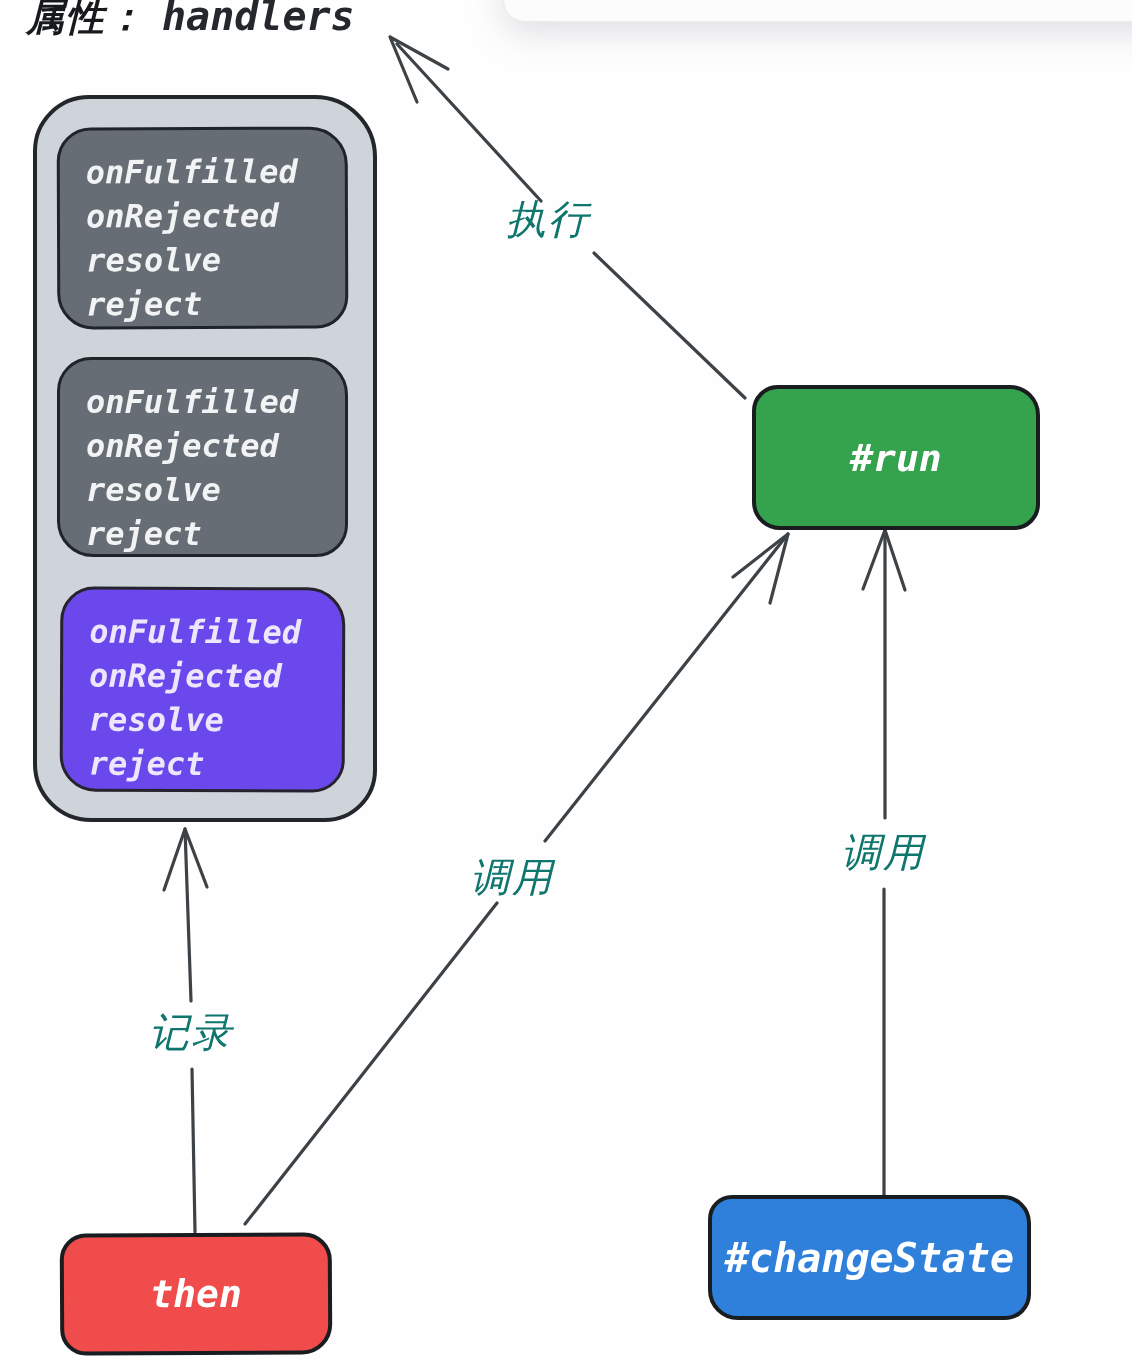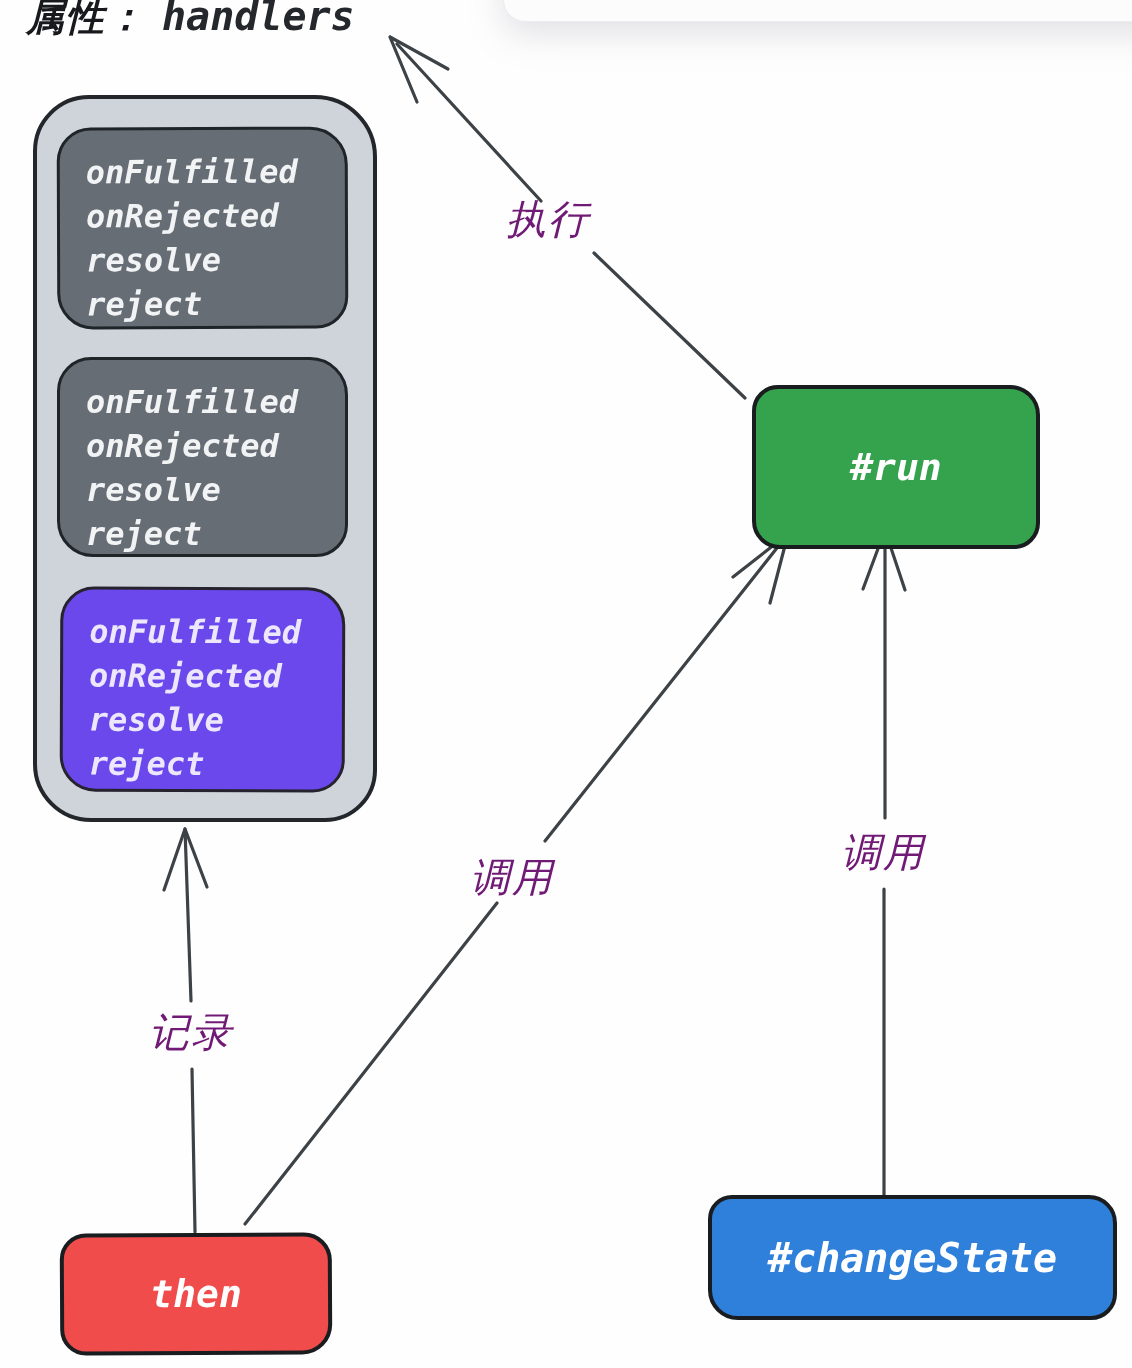--- a/index.html
+++ b/index.html
@@ -39,29 +39,29 @@
   .hb1{left:20px;top:28px;height:202px;transform:rotate(-.2deg);}
   .hb2{left:20px;top:258px;height:200px;}
   .hb3{left:23px;top:488px;height:205px;width:285px;transform:rotate(.2deg);}
   
   .node{
     position:absolute;box-sizing:border-box;display:flex;align-items:center;justify-content:center;
     border:4px solid #191d20;
     font-family:"DejaVu Sans Mono","Liberation Mono",monospace;
     font-weight:700;color:#ffffff;
   }
-  .node-run{left:752px;top:385px;width:288px;height:164px;background:#35a24d;border-radius:26px 30px 26px 28px;font-size:38px;}
+  .node-run{left:752px;top:385px;width:288px;height:145px;background:#35a24d;border-radius:26px 30px 26px 28px;font-size:38px;}
   .node-then{left:60px;top:1233px;width:272px;height:122px;background:#f04c4c;border-radius:26px 28px 30px 26px;font-size:38px;transform:rotate(-.3deg);}
-  .node-change{left:708px;top:1195px;width:409px;height:125px;background:#2e80da;border-radius:24px 28px 26px 30px;font-size:40px;}
+  .node-change{left:708px;top:1195px;width:323px;height:125px;background:#2e80da;border-radius:24px 28px 26px 30px;font-size:40px;}
   
   svg.edges{position:absolute;left:0;top:0;width:1132px;height:1368px;pointer-events:none;}
   svg.edges path{fill:none;stroke:#3d4247;stroke-width:3.2;stroke-linecap:round;stroke-linejoin:round;}
   
   .edge-label{
-    position:absolute;font-size:40px;line-height:1;font-weight:500;color:#701a75;letter-spacing:2px;
+    position:absolute;font-size:40px;line-height:1;font-weight:500;color:#0f766e;letter-spacing:2px;
     white-space:nowrap;
   }
   .lbl-execute{left:506px;top:199px;}
   .lbl-record{left:149px;top:1012px;text-align:right;}
   .lbl-call-mid{left:470px;top:857px;}
   .lbl-call-right{left:841px;top:832px;}
 </style>
 </head>
 <body>
 

